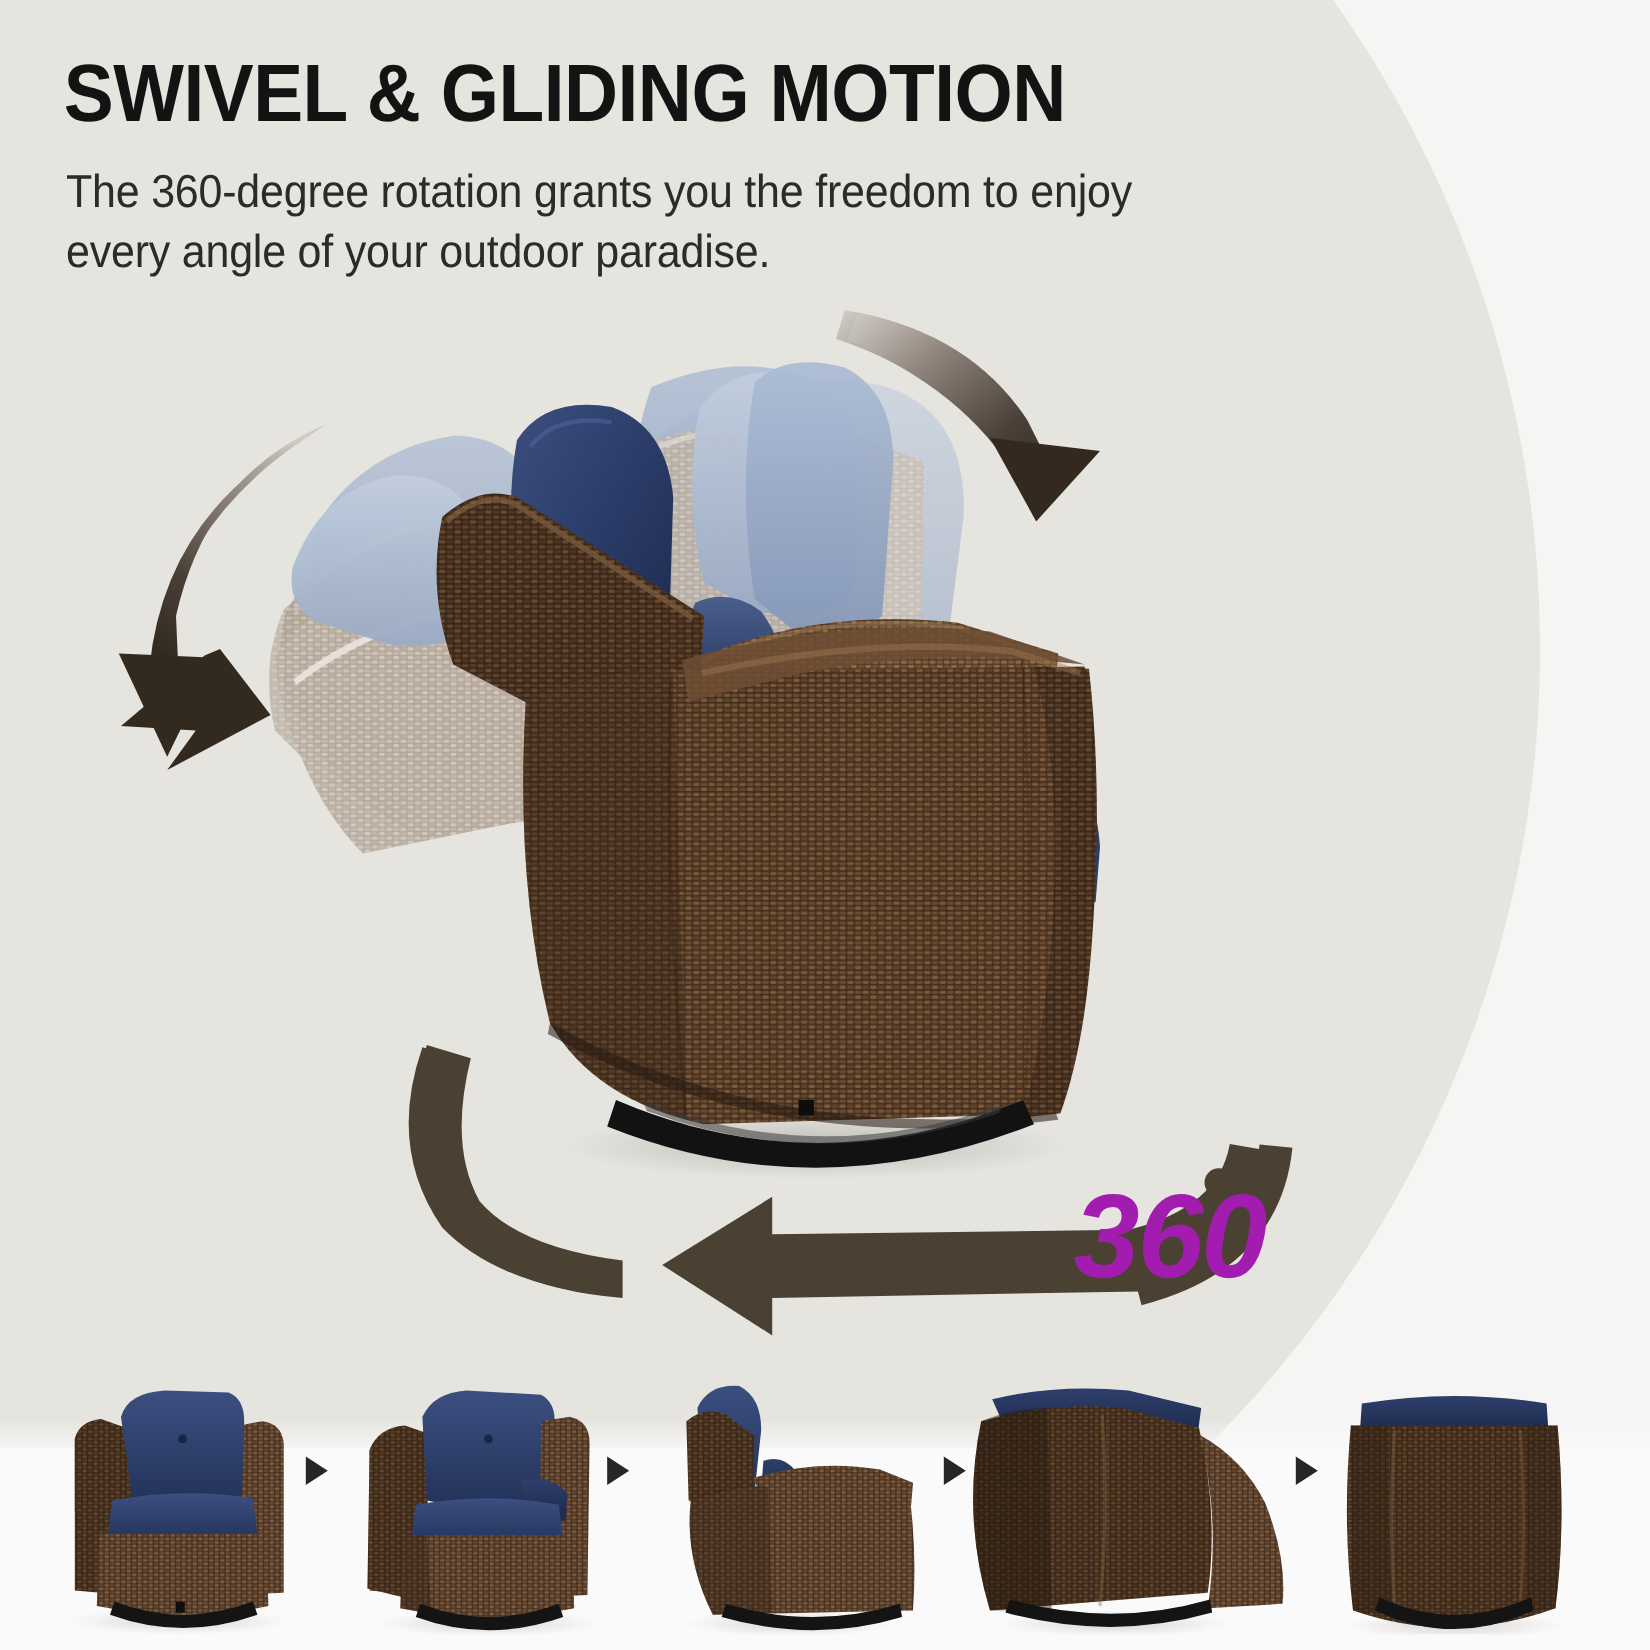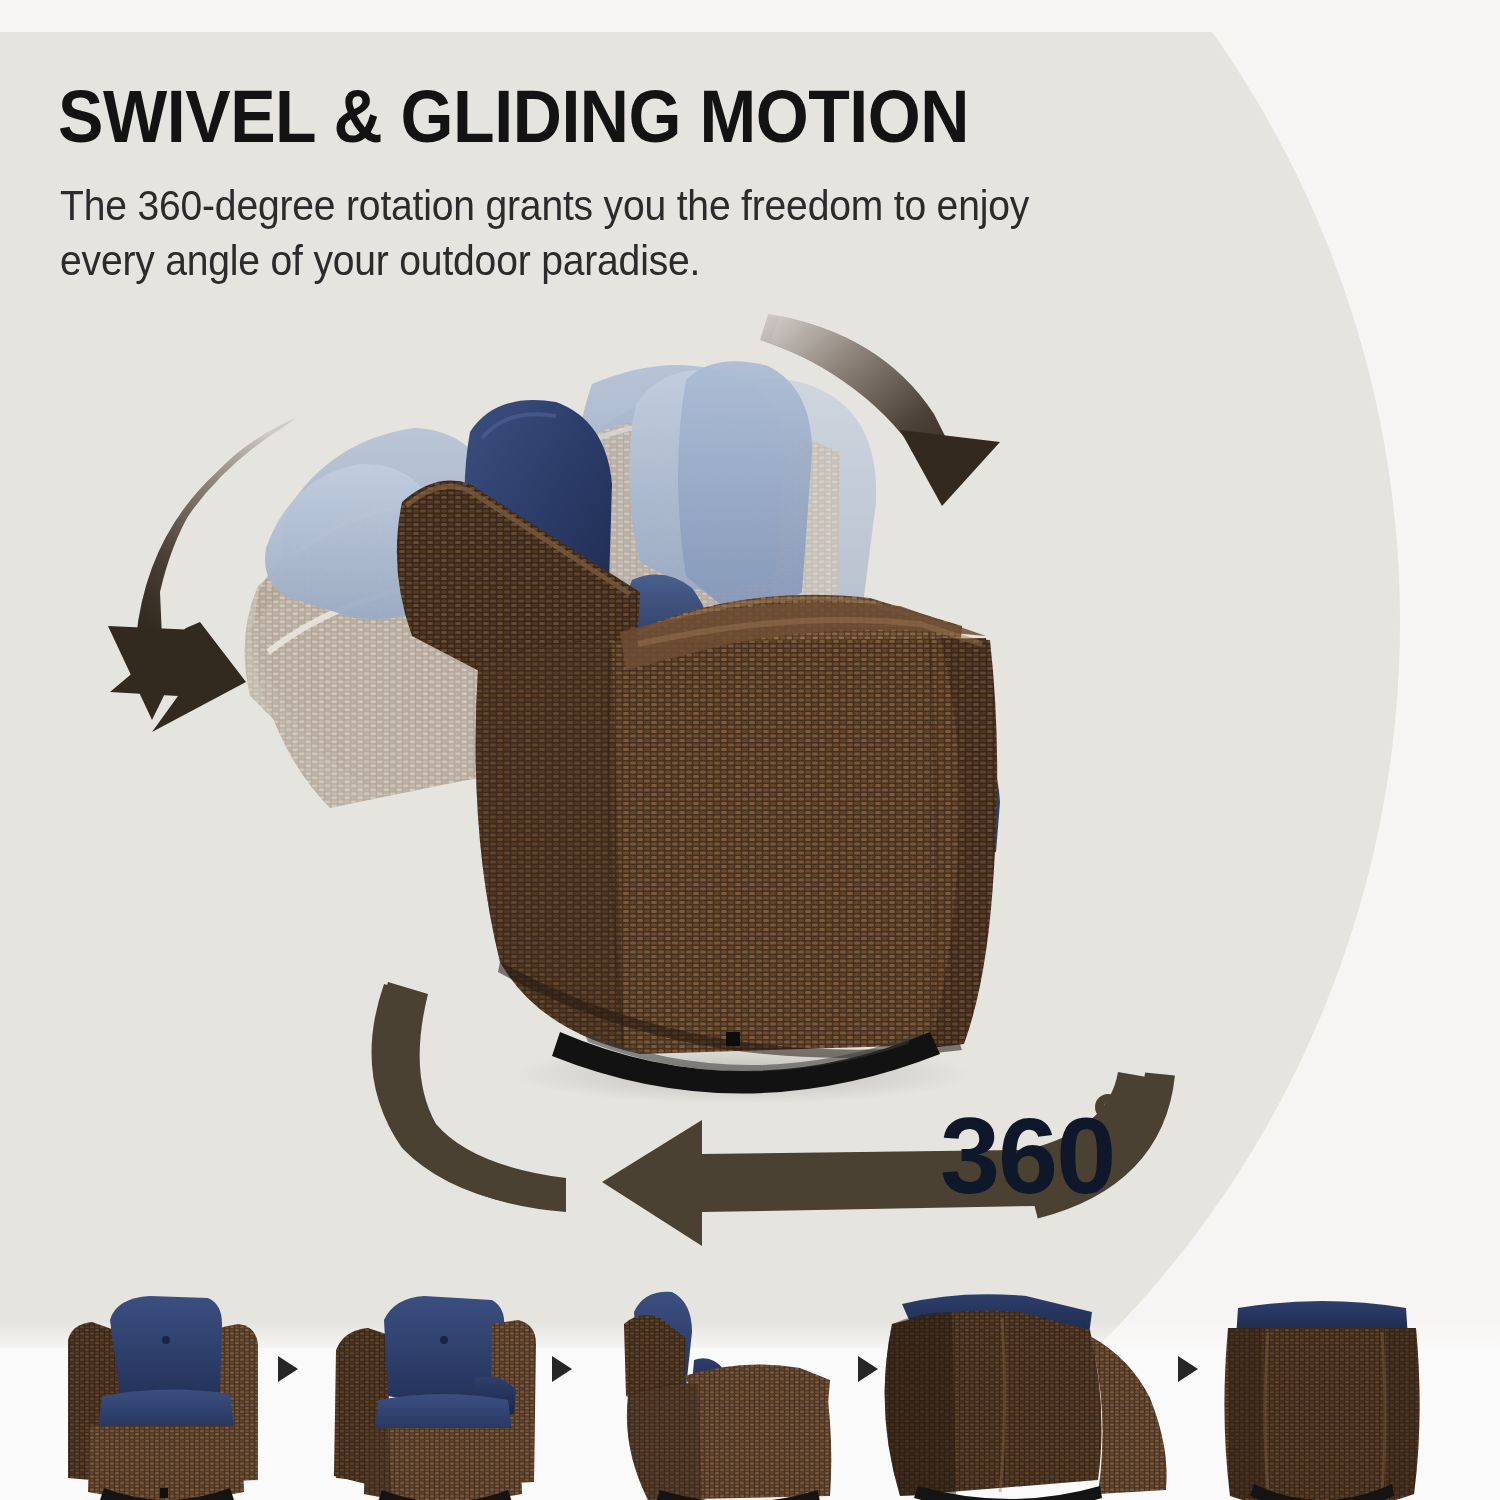--- a/index.html
+++ b/index.html
@@ -3,21 +3,21 @@
 <meta charset="utf-8">
 <style>
   html,body{margin:0;padding:0;}
   body{
     width:1500px;height:1500px;overflow:hidden;position:relative;
     background:#f6f5f3;
     font-family:"Liberation Sans","DejaVu Sans",sans-serif;
   }
 
   
-  #stage{position:absolute;inset:0;overflow:hidden;background:#f6f5f3;margin-top:32px;}
+  #stage{position:absolute;inset:0;overflow:hidden;background:#f6f5f3;}
 
   .bg-circle{
     position:absolute;
     left:-640px; top:-430px;
     width:2040px; height:2040px;
     border-radius:50%;
     background:#e5e4df;
   }
   .bg-bottom-white{
     position:absolute;left:0;right:0;top:1316px;height:184px;
@@ -44,23 +44,23 @@
     letter-spacing:-0.2px;
     transform:scaleX(0.93);transform-origin:left top;
     width:1480px;
   }
 
   
   .layer{position:absolute;inset:0;width:1500px;height:1500px;}
 
   
   .deg-label{
-    position:absolute;left:940px;top:1070px;
-    font-size:108px;font-weight:bold;color:#0f172a;
-    letter-spacing:-2px;line-height:1;
+    position:absolute;left:976px;top:1070px;
+    font-size:108px;font-weight:bold;color:#a21caf;
+    letter-spacing:-2px;line-height:1;font-style:italic;
   }
   .deg-sym{
     position:absolute;left:1095px;top:1062px;
     width:26px;height:26px;border-radius:50%;
     border:9px solid #4b4132;box-sizing:border-box;
   }
 
   
   .seq{
     position:absolute;left:0;top:1196px;width:1500px;height:290px;

